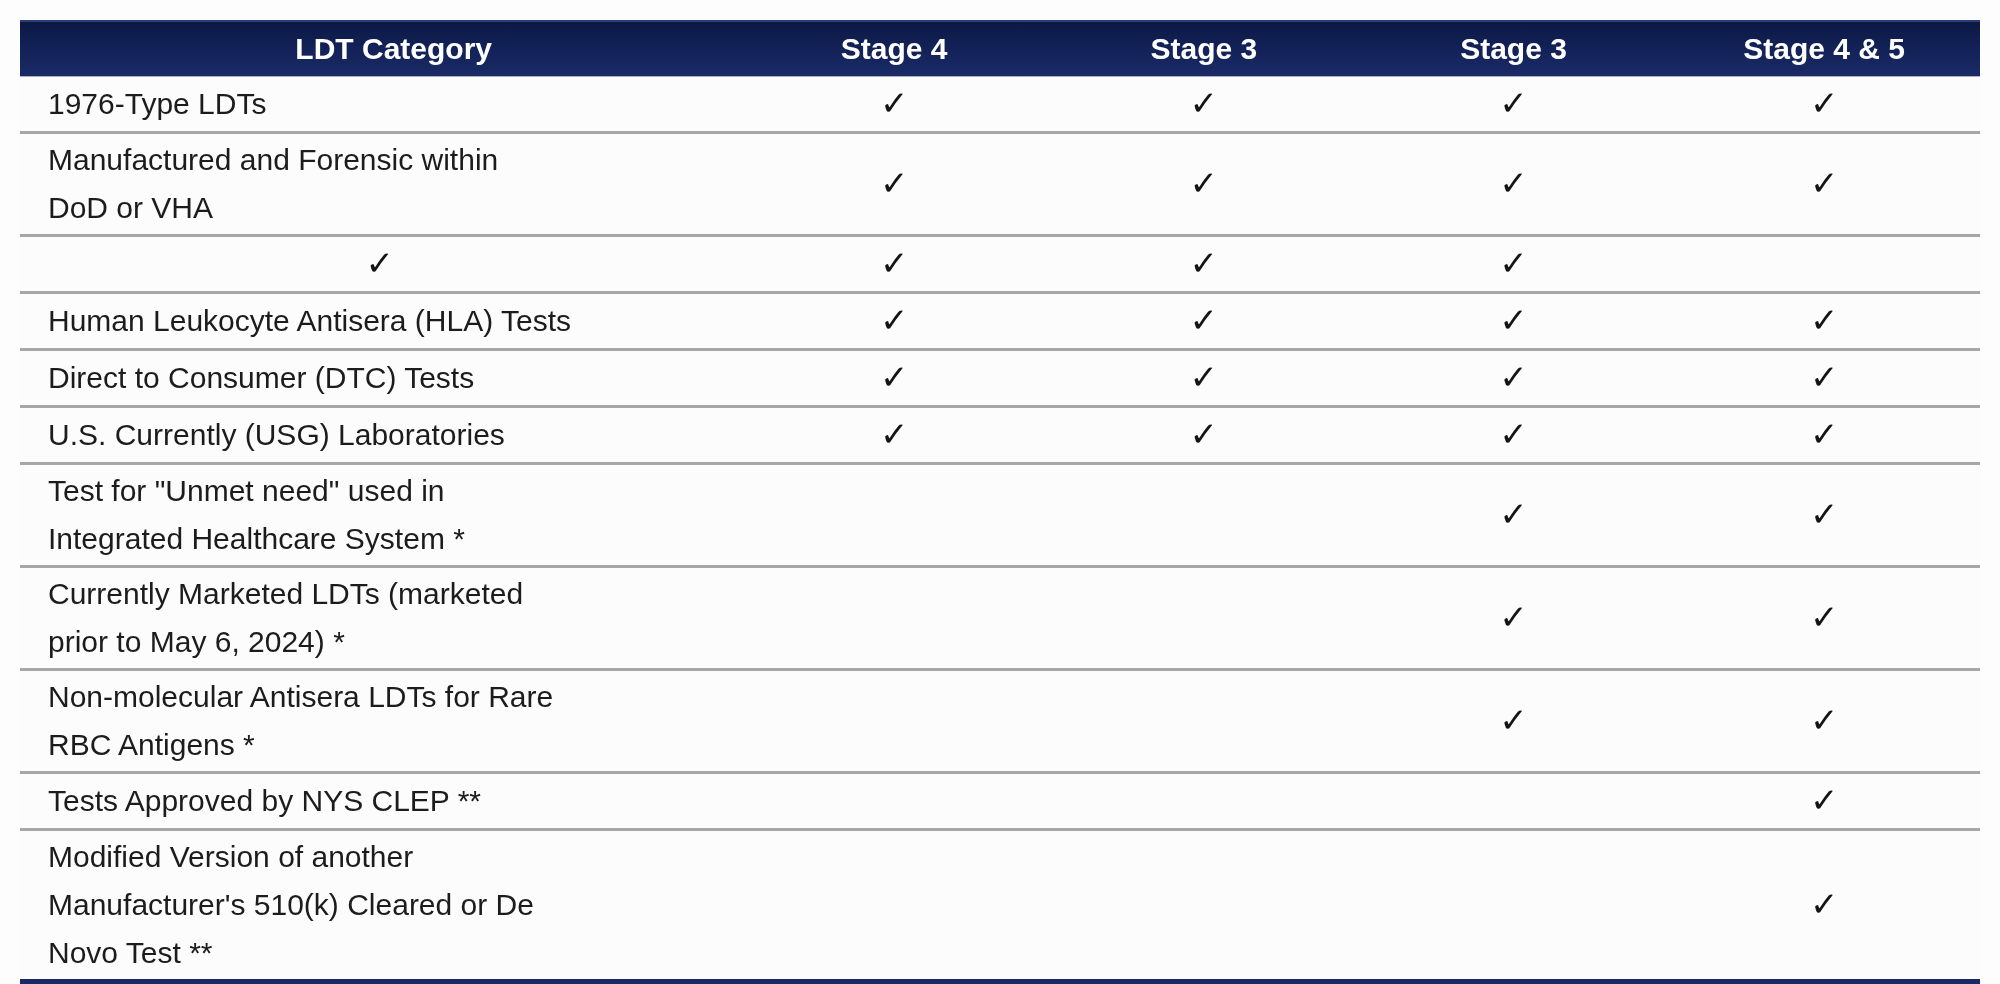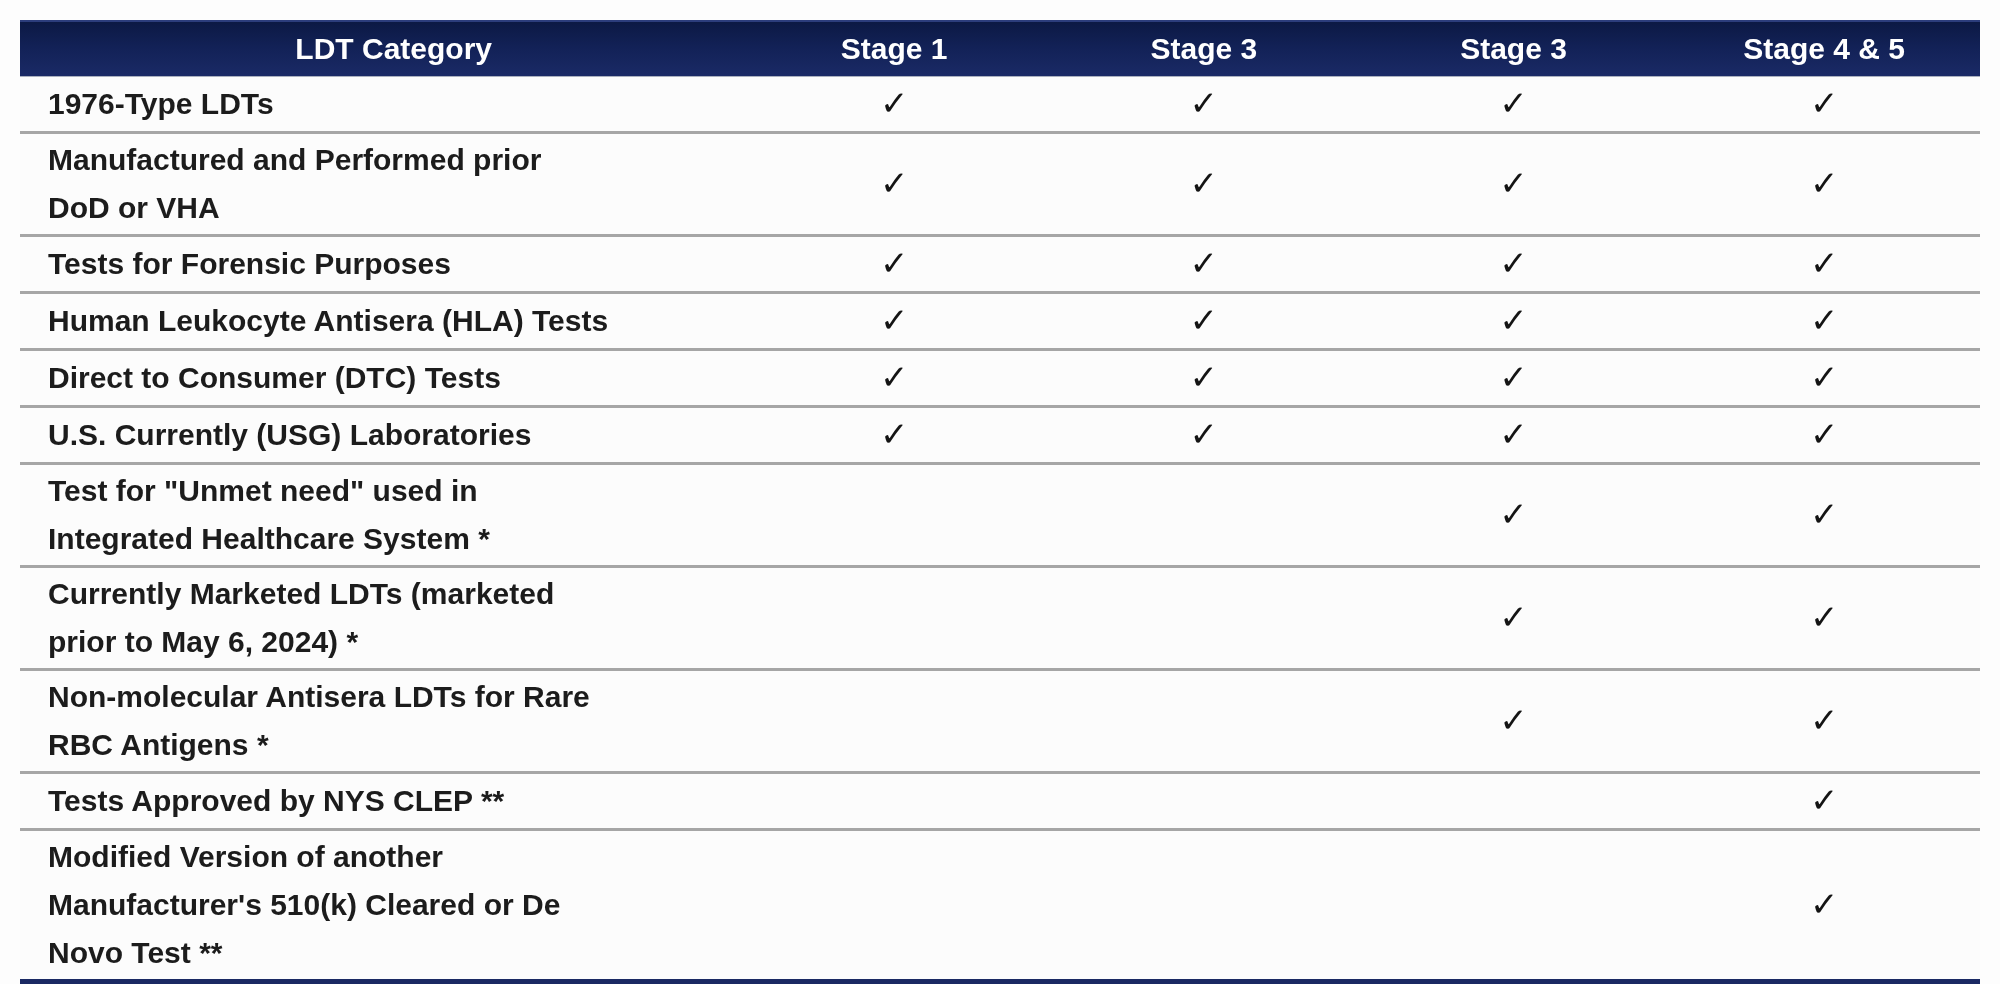--- a/index.html
+++ b/index.html
@@ -51,66 +51,64 @@
     font-size: 30px;
     line-height: 48px;
     color: #1c1c1c;
     padding: 2px 0;
   }
 
   .td.cat {
     padding-left: 28px;
     padding-right: 10px;
     white-space: pre-line;   
-    font-weight: bold;
   }
 
   .td.chk { text-align: center; }
 
   .check {
     font-family: "DejaVu Sans", sans-serif;
     font-size: 34px;
     color: #141414;
     display: inline-block;
   }
 </style>
 </head>
 <body>
 
 <div class="page">
   <div class="table">
 
     <div class="thead">
       <div class="th cat">LDT Category</div>
-      <div class="th">Stage 1</div>
+      <div class="th">Stage 4</div>
       <div class="th">Stage 3</div>
       <div class="th">Stage 3</div>
       <div class="th">Stage 4 &amp; 5</div>
     </div>
 
     <div id="tbody">
   <div class="tr">
     <div class="td cat">1976-Type LDTs</div>
     <div class="td chk"><span class="check">✓</span></div>
     <div class="td chk"><span class="check">✓</span></div>
     <div class="td chk"><span class="check">✓</span></div>
     <div class="td chk"><span class="check">✓</span></div>
   </div>
 
   <div class="tr">
-    <div class="td cat">Manufactured and Performed prior
+    <div class="td cat">Manufactured and Forensic within
 DoD or VHA</div>
     <div class="td chk"><span class="check">✓</span></div>
     <div class="td chk"><span class="check">✓</span></div>
     <div class="td chk"><span class="check">✓</span></div>
     <div class="td chk"><span class="check">✓</span></div>
   </div>
 
   <div class="tr">
-    <div class="td cat">Tests for Forensic Purposes</div>
     <div class="td chk"><span class="check">✓</span></div>
     <div class="td chk"><span class="check">✓</span></div>
     <div class="td chk"><span class="check">✓</span></div>
     <div class="td chk"><span class="check">✓</span></div>
   </div>
 
   <div class="tr">
     <div class="td cat">Human Leukocyte Antisera (HLA) Tests</div>
     <div class="td chk"><span class="check">✓</span></div>
     <div class="td chk"><span class="check">✓</span></div>

